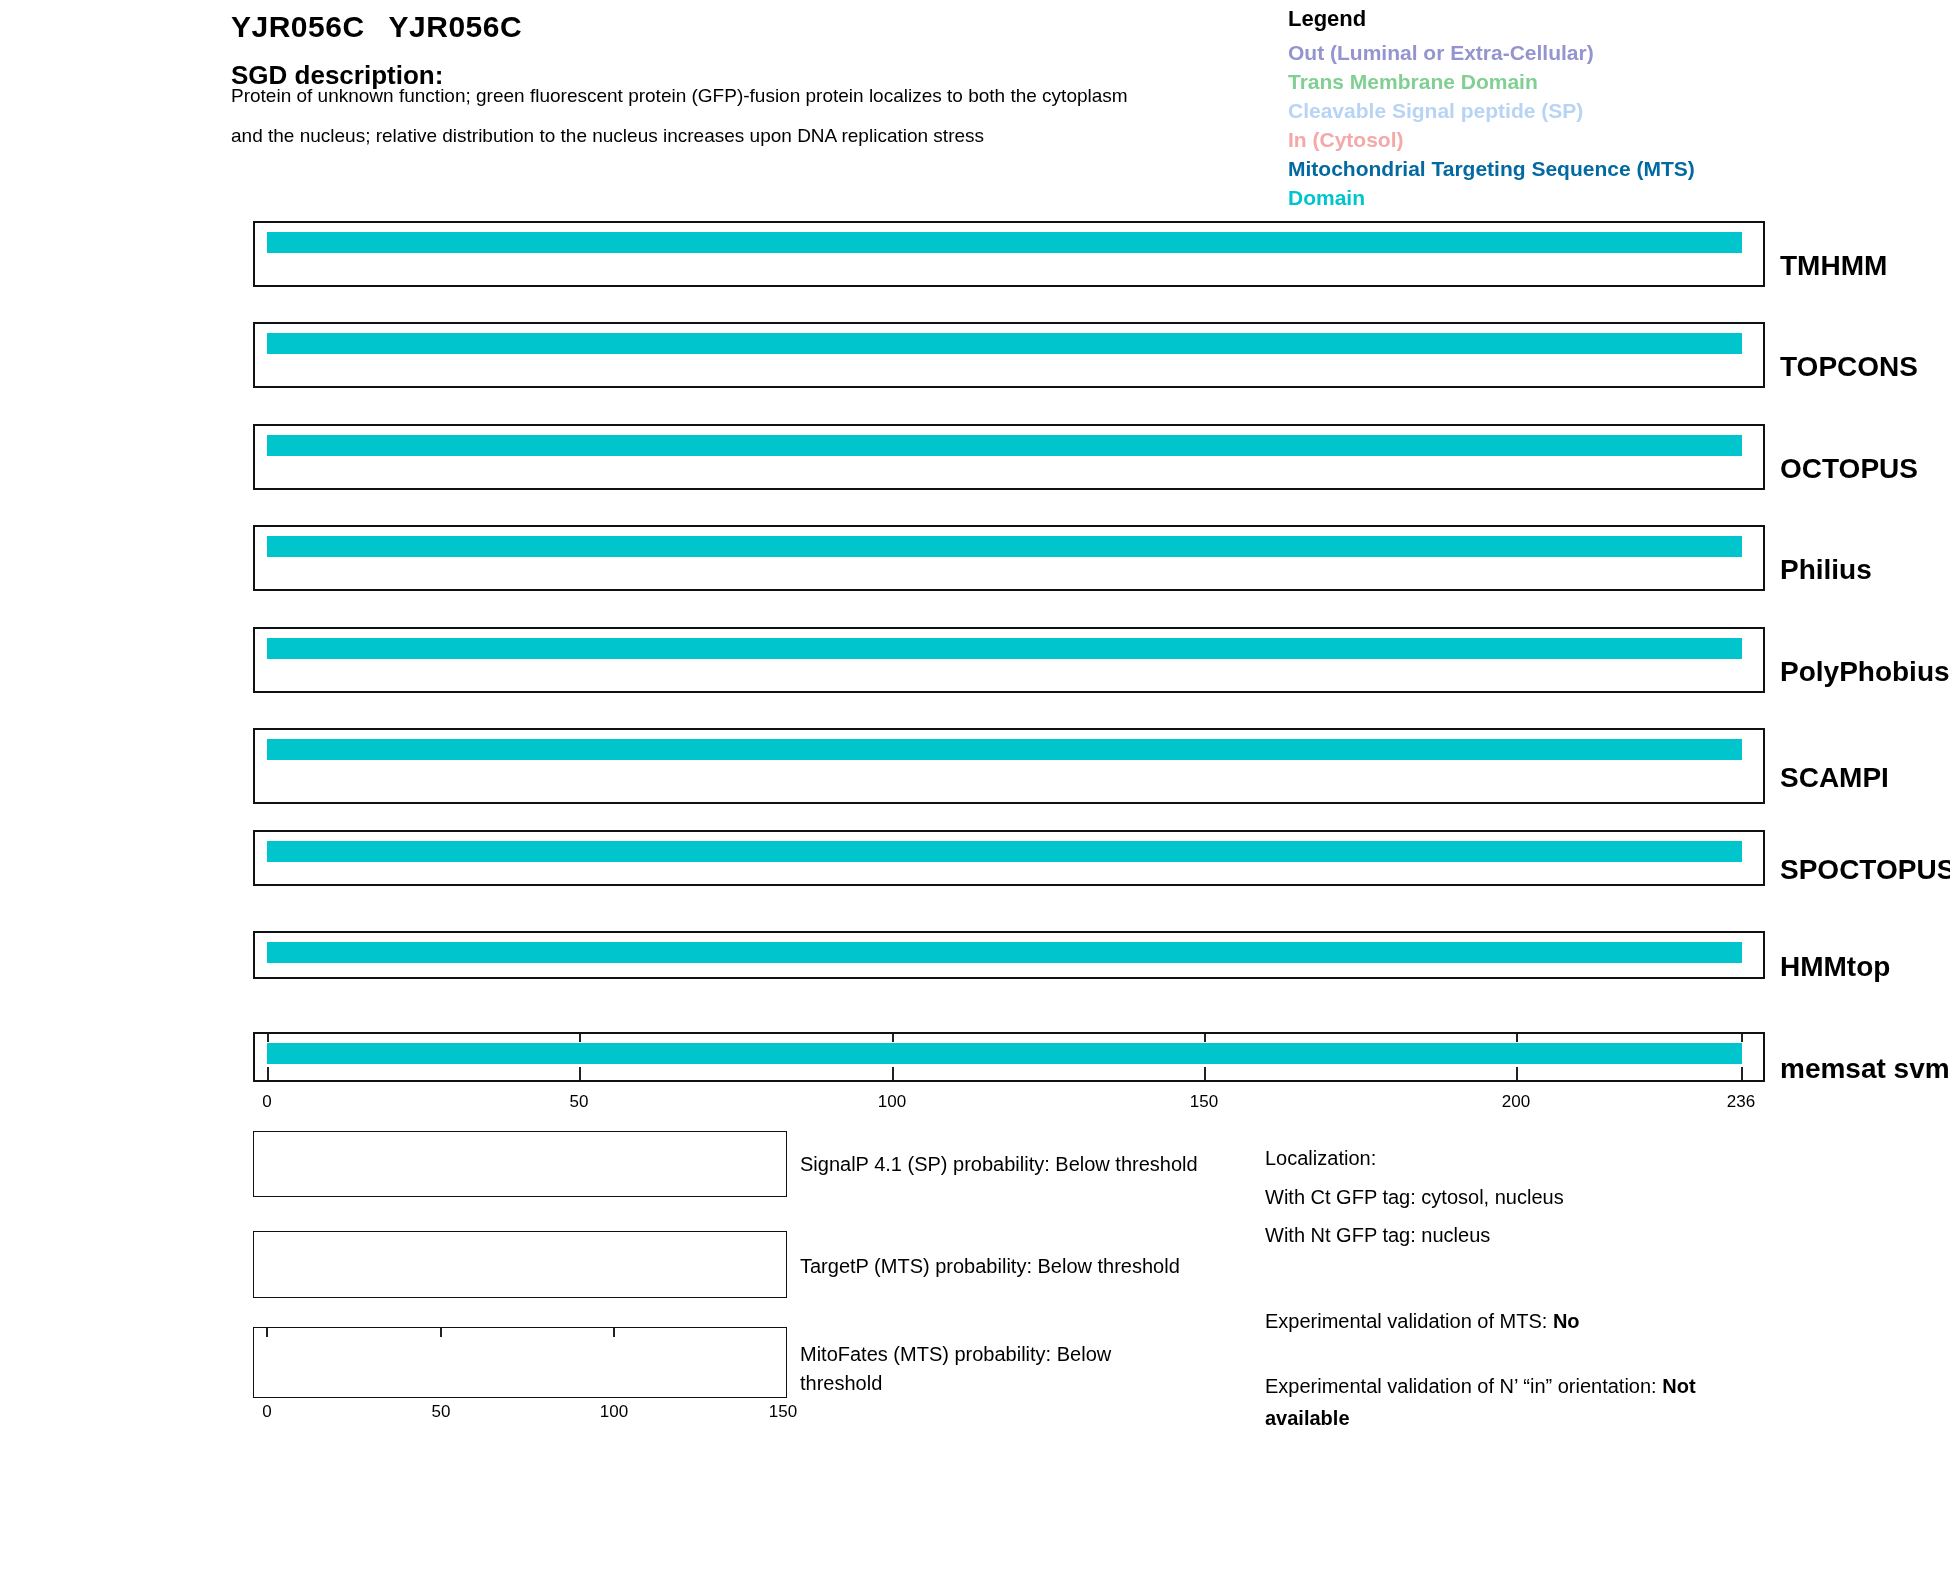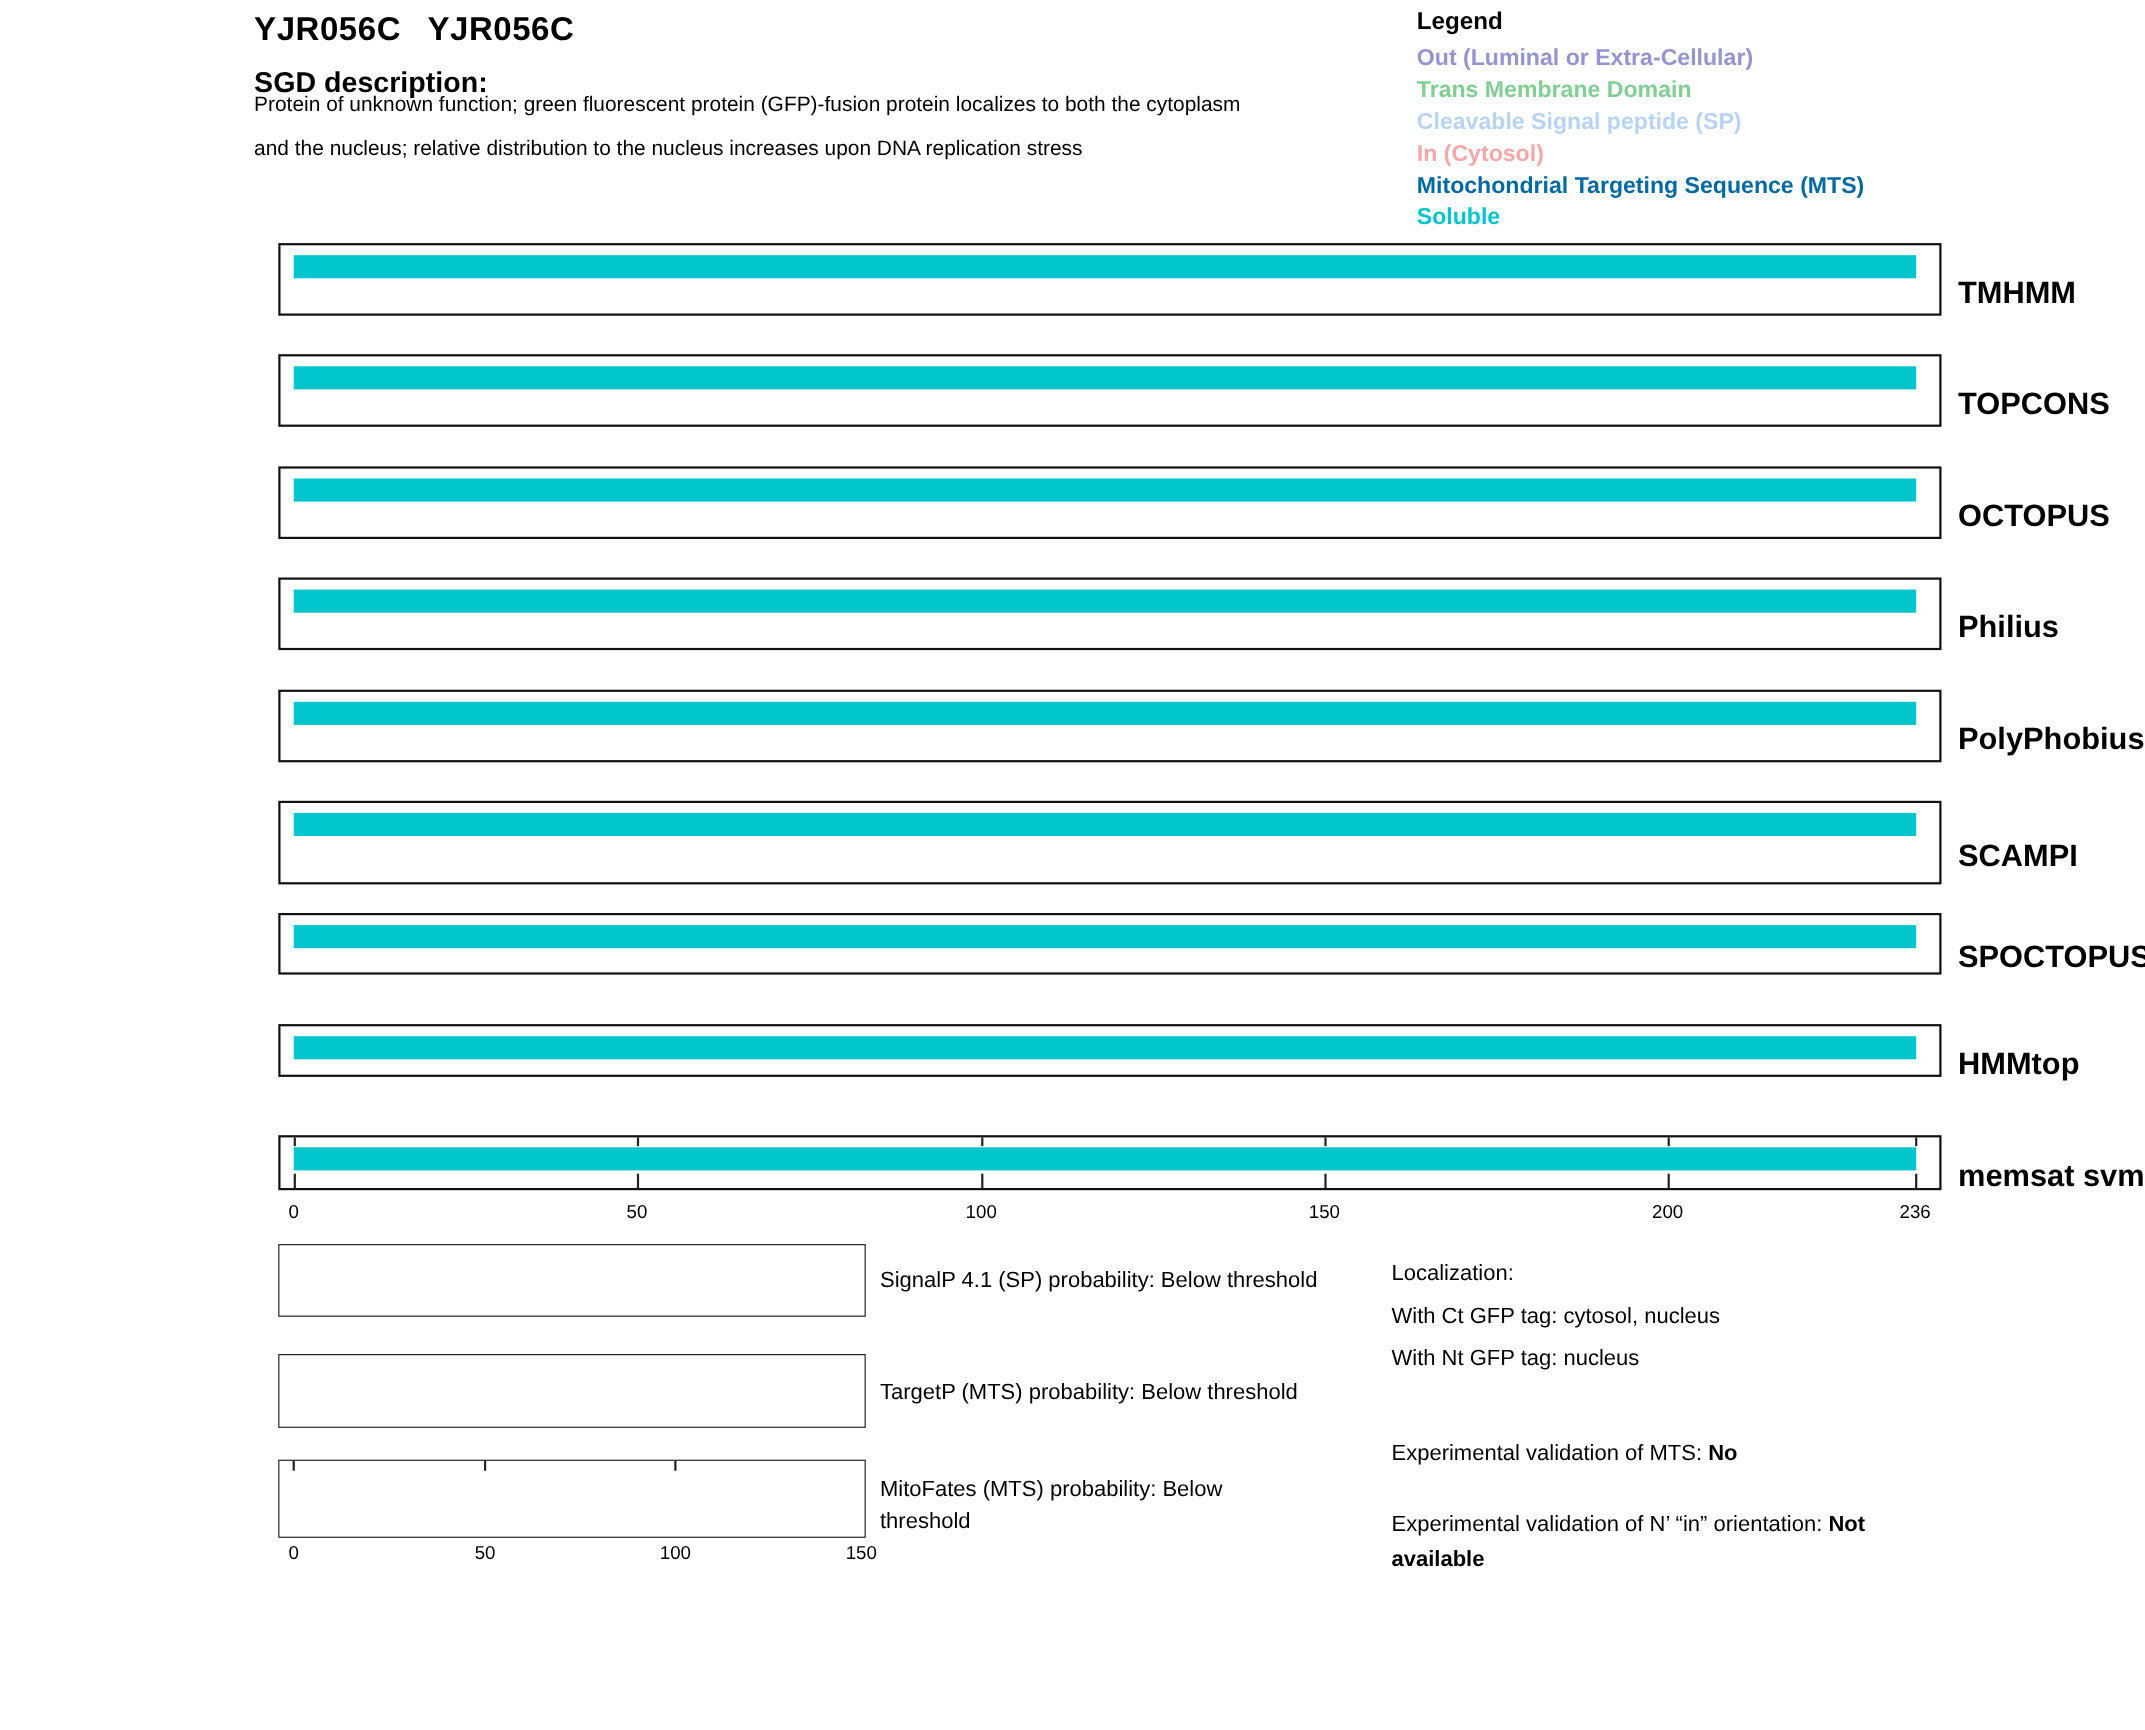--- a/index.html
+++ b/index.html
@@ -58,21 +58,21 @@
 <div class="abs desc1">Protein of unknown function; green fluorescent protein (GFP)-fusion protein localizes to both the cytoplasm</div>
 <div class="abs desc2">and the nucleus; relative distribution to the nucleus increases upon DNA replication stress</div>
 
 <div class="abs legend">
   <div class="lg-title">Legend</div>
   <div class="lg-entry" style="color: rgb(148, 148, 206);">Out (Luminal or Extra-Cellular)</div>
   <div class="lg-entry" style="color: rgb(130, 207, 147);">Trans Membrane Domain</div>
   <div class="lg-entry" style="color: rgb(184, 212, 244);">Cleavable Signal peptide (SP)</div>
   <div class="lg-entry" style="color: rgb(244, 168, 168);">In (Cytosol)</div>
   <div class="lg-entry" style="color: #0369a1;">Mitochondrial Targeting Sequence (MTS)</div>
-  <div class="lg-entry" style="color: rgb(0, 197, 204);">Soluble</div>
+  <div class="lg-entry" style="color: rgb(0, 197, 204);">Domain</div>
 </div>
 
 <div class="track" style="top:221px;height:66px">
   <div class="tbox">
       <div class="tbar" style="background-color: rgb(0, 197, 204);"></div>
     </div>
   <div class="tlabel">TMHMM</div>
 </div>
 <div class="track" style="top:322px;height:66px">
   <div class="tbox">

